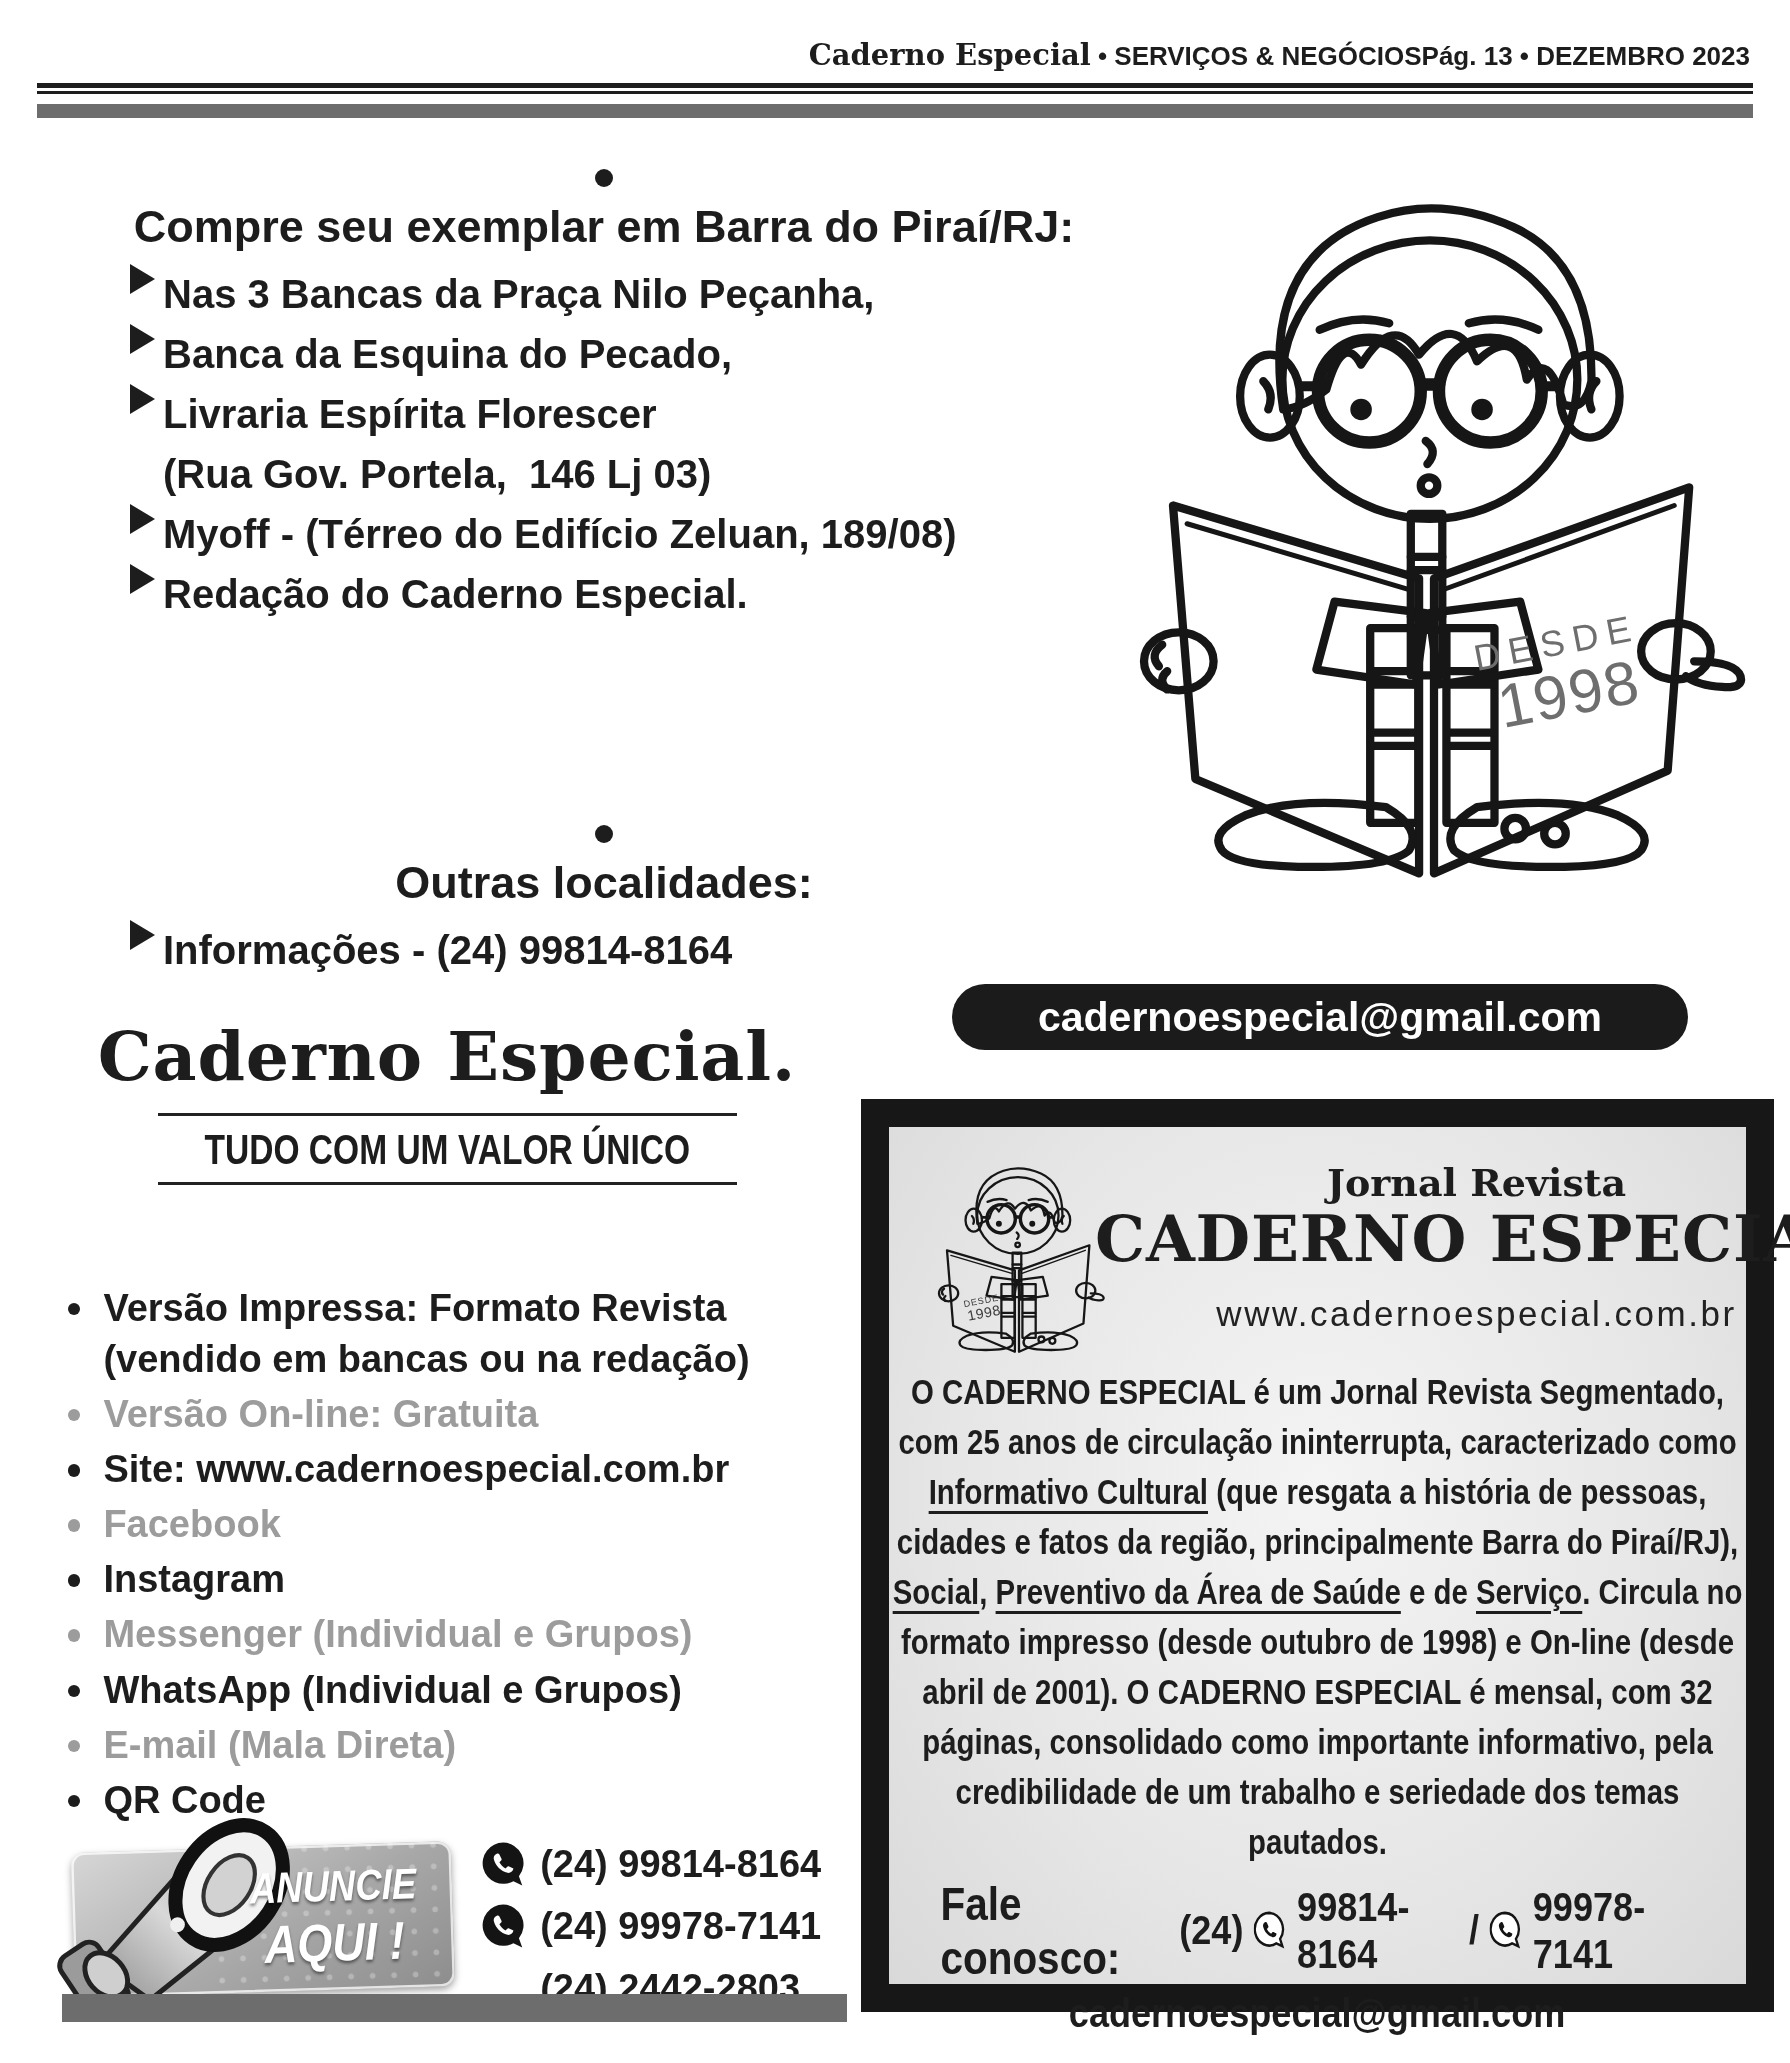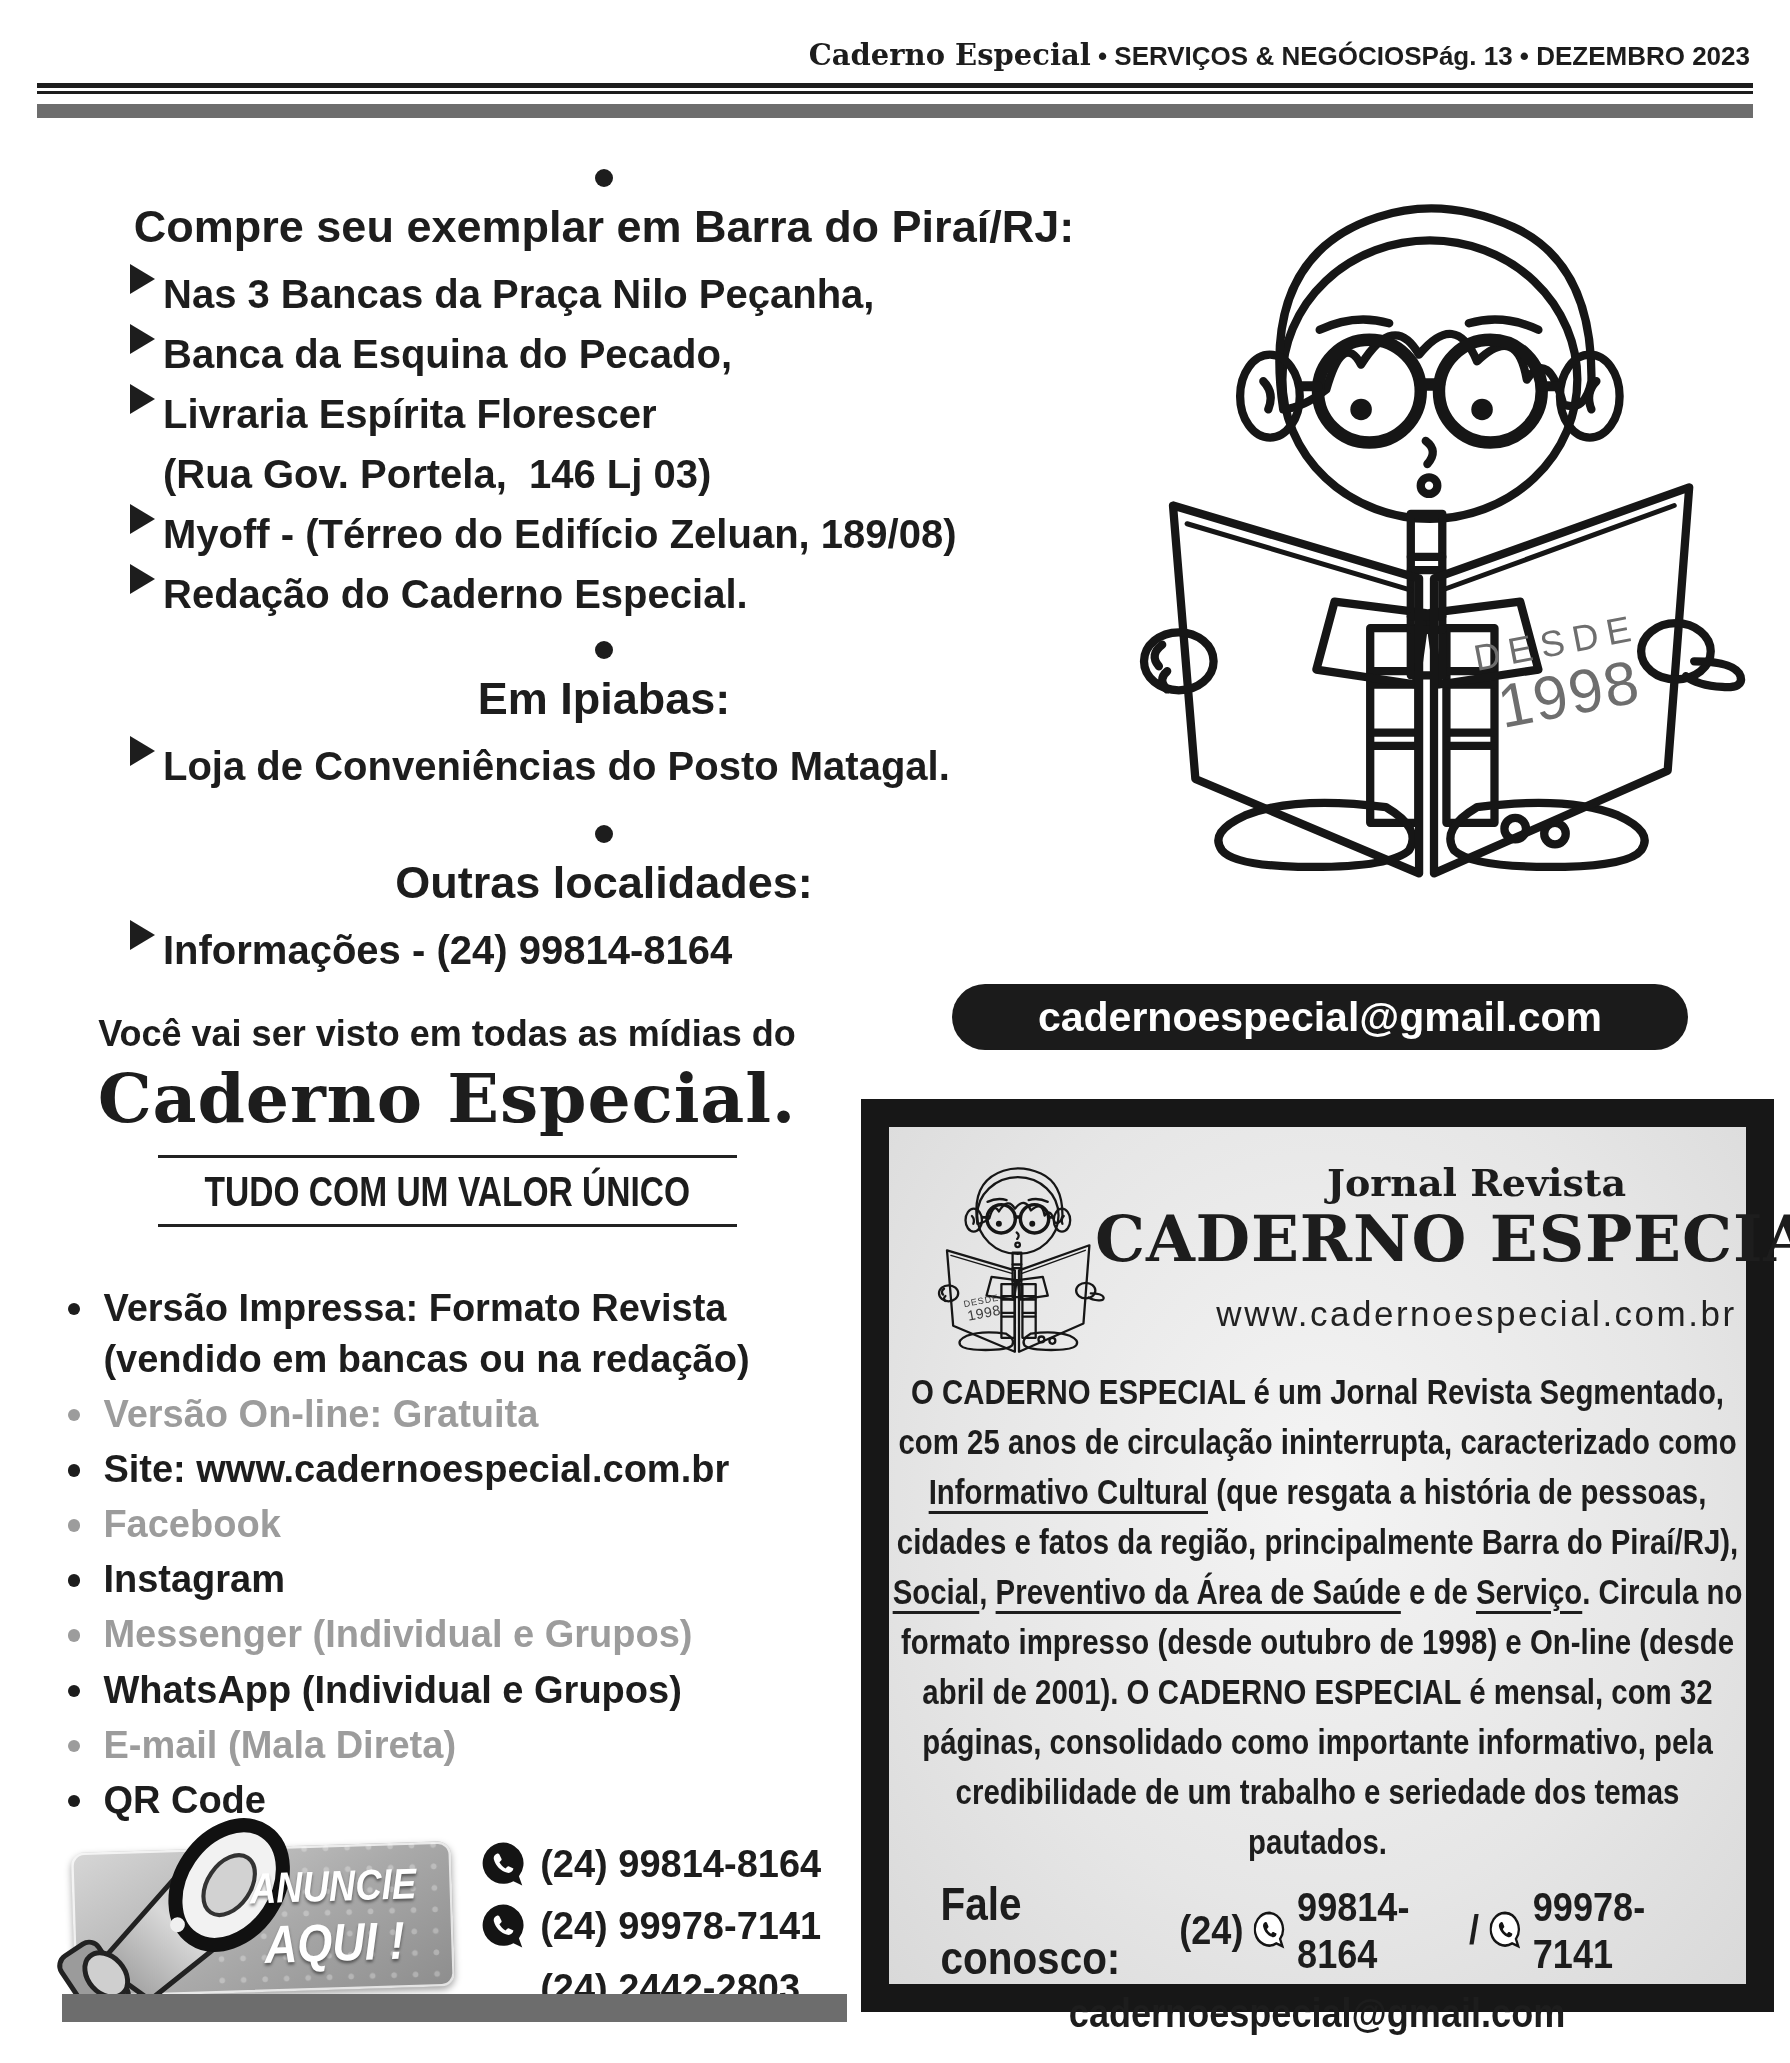--- a/index.html
+++ b/index.html
@@ -199,33 +199,20 @@
           <span class="arr"></span>
           <span class="item-text">Myoff - (Térreo do Edifício Zeluan, 189/08)</span>
         </div>
         <div class="loc-item has-arrow">
           <span class="arr"></span>
           <span class="item-text">Redação do Caderno Especial.</span>
         </div>
       </div>
   </div>
 
-  <div class="sec sec-ipiabas">
-    <div class="sec-title">
-      <span class="dot"></span>
-      <span>Em Ipiabas:</span>
-    </div>
-    <div class="loc-items">
-
-    <div class="loc-item has-arrow">
-          <span class="arr"></span>
-          <span class="item-text">Loja de Conveniências do Posto Matagal.</span>
-        </div>
-      </div>
-  </div>
 
   <div class="sec sec-other">
     <div class="sec-title">
       <span class="dot"></span>
       <span>Outras localidades:</span>
     </div>
     <div class="loc-items">
 
     <div class="loc-item has-arrow">
           <span class="arr"></span>
@@ -242,21 +229,20 @@
         <text class="t-1998" x="568" y="706" text-anchor="middle">1998</text>
       </g>
     </svg>
   </div>
 
   <div class="pill">
     <span>cadernoespecial@gmail.com</span>
   </div>
 
   <div class="media">
-    <div class="media-intro">Você vai ser visto em todas as mídias do</div>
     <div class="media-brand bl">Caderno Especial.</div>
     <div class="media-rule"></div>
     <div><span class="media-tagline">TUDO COM UM VALOR ÚNICO</span></div>
     <div class="media-rule" style="margin-top:8.3px;"></div>
   </div>
 
   <div class="mlist">
 
   <div class="mitem">
         <span class="dot"></span>

